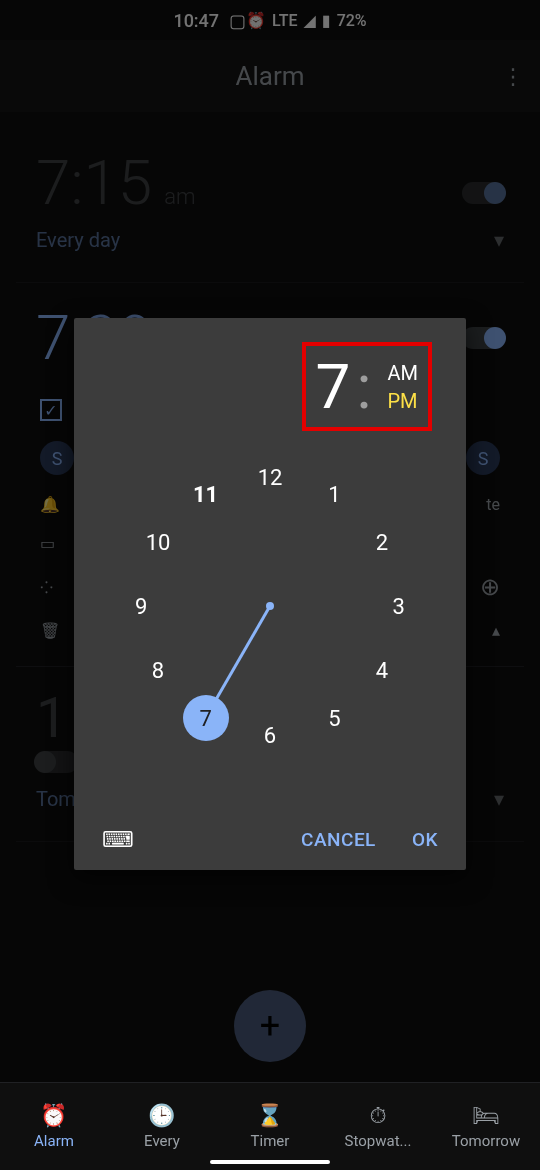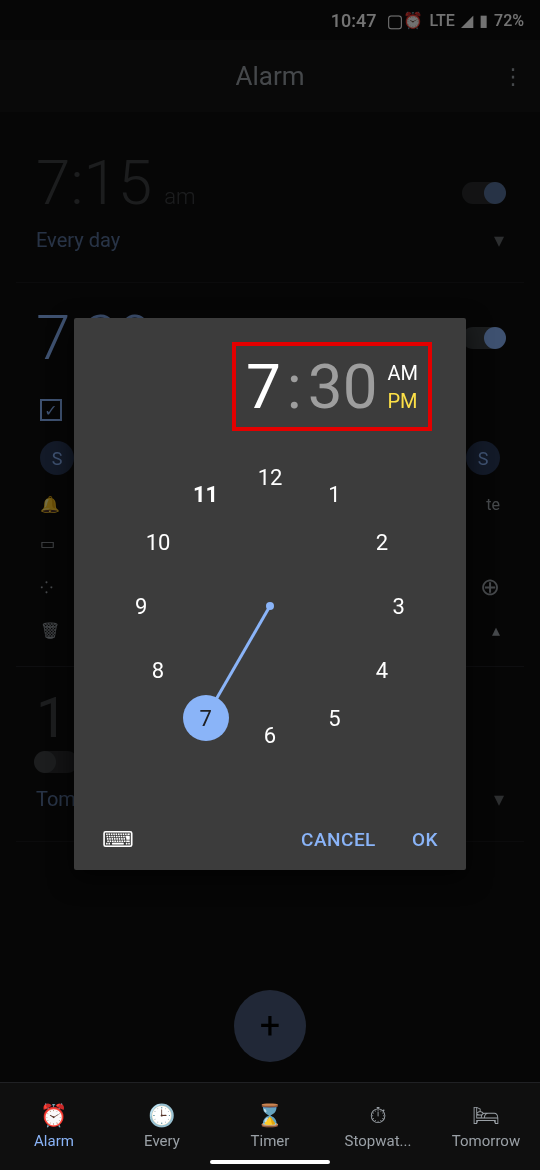--- a/index.html
+++ b/index.html
@@ -1,18 +1,18 @@
 <!DOCTYPE html>
 <html><head>
 <meta charset="utf-8">
 <style>
   * { box-sizing: border-box; margin: 0; padding: 0; font-family: Roboto, -apple-system, sans-serif; }
   body { width: 540px; height: 1170px; background: #0f0f0f; color: #9aa0a6; overflow: hidden; position: relative; }
   
-  .status-bar { height: 40px; display: flex; align-items: center; justify-content: flex-end; padding: 16px 16px; color: #fff; font-size: 18px; font-weight: 500; }
+  .status-bar { height: 40px; display: flex; align-items: center; justify-content: center; padding: 16px 16px; color: #fff; font-size: 18px; font-weight: 500; }
   .status-left { display: flex; align-items: center; gap: 10px; }
   .status-right { display: flex; align-items: center; gap: 6px; font-size: 16px; }
   
   .app-header { height: 72px; display: flex; align-items: center; justify-content: center; position: relative; background: #141414; }
   .app-title { font-size: 26px; color: #9aa0a6; }
   .menu-icon { position: absolute; right: 16px; top: 50%; transform: translateY(-50%); font-size: 22px; }
   
   .content { position: relative; height: 940px; padding: 0 16px; }
   
   .alarm-block { border-bottom: 1px solid #202124; padding: 16px 20px; }
@@ -157,21 +157,20 @@
   <div class="fab">
       <span>+</span>
     </div>
 </div>
 
 <div class="dialog-scrim"></div>
 <div class="dialog">
   <div class="time-display">
     <span class="td-hour">7</span>
     <span class="td-colon">:</span>
-    <span class="td-min">30</span>
     <div class="ampm-col">
       <span class="sel">AM</span>
       <span class="uns">PM</span>
     </div>
   </div>
 
   <div class="clock-face">
     <div class="clock-hand"></div>
     <div class="clock-center"></div>
     <div class="clock-num" style="left:50%;top:4%;">12</div>

